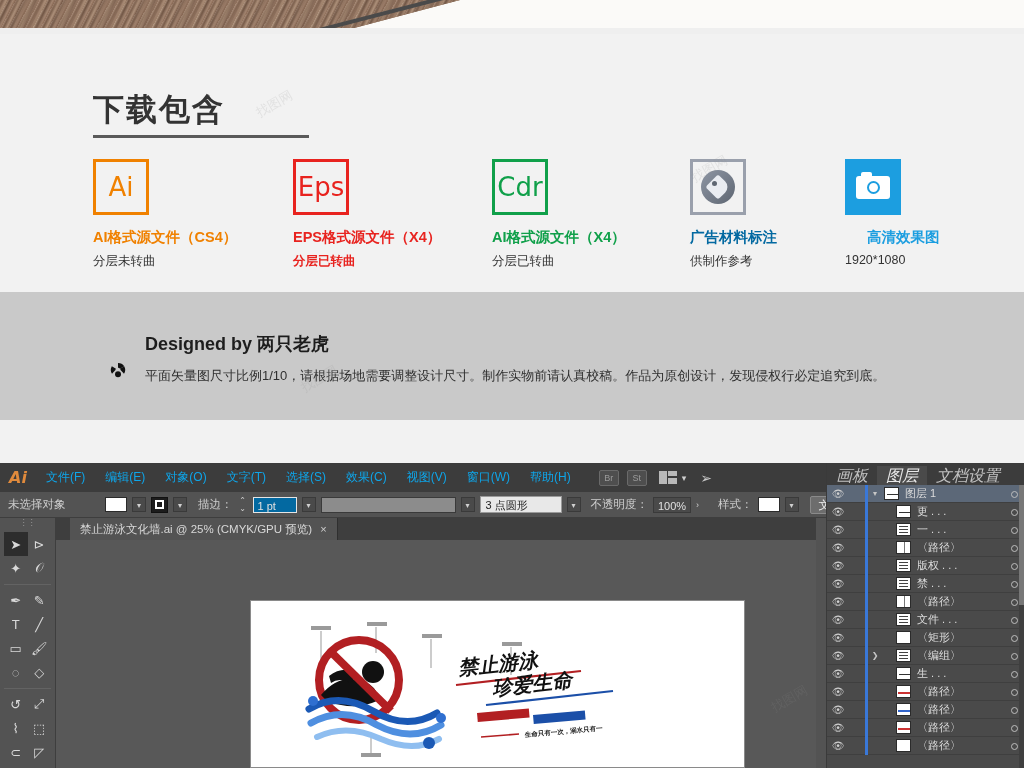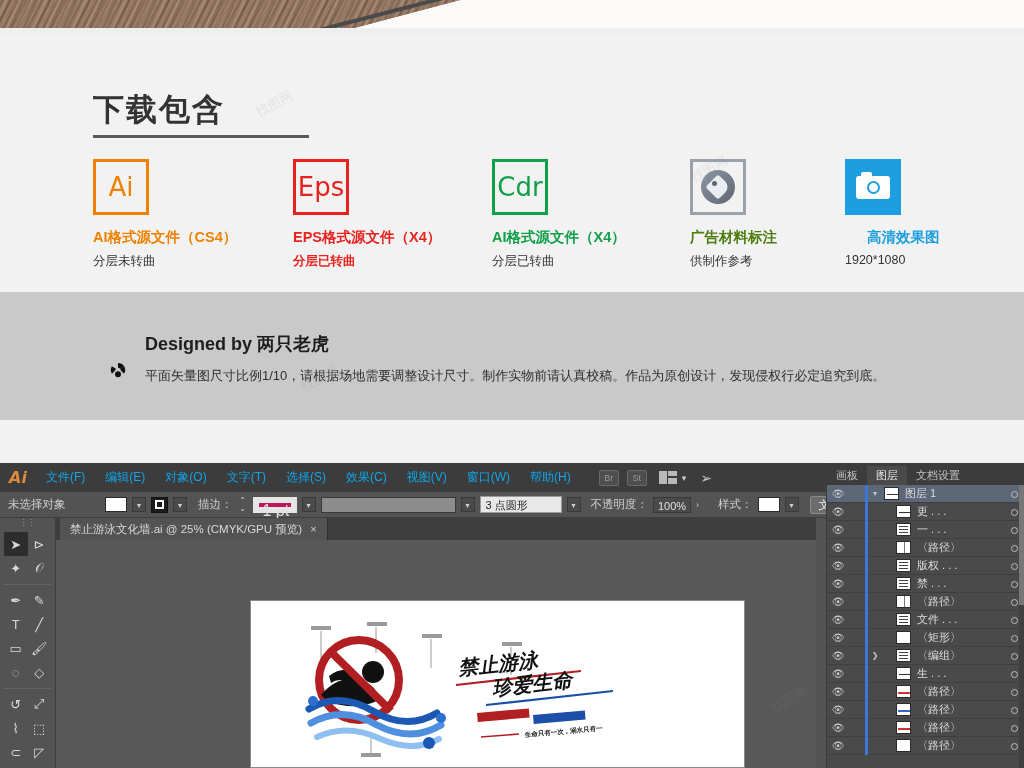--- a/index.html
+++ b/index.html
@@ -164,22 +164,22 @@
   }
   .ctl-label { color: #cfcfcf; font-size: 11.5px; white-space: nowrap; }
   .sw-white { width: 22px; height: 15px; background: #fff; border: 1px solid #2b2b2b; }
   .sw-dd { width: 14px; height: 15px; background: #4a4a4a; color: #d0d0d0;
            font-size: 8px; text-align: center; line-height: 15px; border: 1px solid #3a3a3a;}
   .sw-stroke { width: 17px; height: 16px; background: #1c1c1c; border: 1px solid #111;
                display:flex;align-items:center;justify-content:center;}
   .sw-stroke i { display:block; width:9px;height:9px;border:2px solid #fff; background:#1c1c1c;}
   .spin { width: 10px; color: #cfcfcf; font-size: 8px; line-height: 1; text-align:center; }
   .num-field {
-    width: 44px; height: 16px; background: #be185d; color: #e0e0e0;
-    font-size: 16px; padding-left: 4px; line-height: 16px; border: 6px solid #e5e5e5;
+    width: 44px; height: 16px; background: #0369a1; color: #e0e0e0;
+    font-size: 11px; padding-left: 4px; line-height: 16px; border: 1px solid #e5e5e5;
   }
   .wide-field {
     width: 135px; height: 16px; background: #8c8c8c; border: 1px solid #3a3a3a;
   }
   .brush-field {
     width: 82px; height: 17px; background: #e8e8e8; color: #222; border: 1px solid #9a9a9a;
     font-size: 11px; line-height: 17px; padding-left: 5px;
   }
   .opacity-field {
     width: 38px; height: 16px; background: #4a4a4a; color: #e0e0e0;
@@ -188,21 +188,21 @@
   .btn-gray {
     height: 18px; background: #6d6d6d; border: 1px solid #8a8a8a; color: #f0f0f0;
     font-size: 11.5px; padding: 0 8px; line-height: 17px; border-radius: 2px;
   }
 
   .ai-tabbar {
     position: absolute; left: 56px; top: 55px; width: 760px; height: 22px;
     background: #3e3e3e;
   }
   .doc-tab {
-    position: absolute; left: 4px; top: 0; height: 22px;
+    position: absolute; left: 14px; top: 0; height: 22px;
     background: #535353; color: #d8d8d8; font-size: 11.5px;
     padding: 0 10px; line-height: 22px; display: flex; align-items: center; gap: 8px;
     border-right: 1px solid #2f2f2f;
   }
   .tab-close { color: #cfcfcf; font-size: 11px; }
 
   .ai-toolbar {
     position: absolute; left: 0; top: 55px; width: 56px; height: 250px;
     background: #535353; border-right: 1px solid #3e3e3e;
   }
@@ -224,21 +224,21 @@
     background: #fff; border: 1px solid #8a8a8a;
   }
   .art-wrap { position: absolute; left: 30px; top: 12px; width: 420px; height: 150px; }
 
   .ai-rightpanel {
     position: absolute; left: 826px; top: 0; width: 198px; height: 305px;
     background: #4a4a4a; border-left: 1px solid #3a3a3a;
   }
   .rp-tabs { display: flex; height: 22px; background: #3c3c3c; padding-top: 3px; }
   .rp-tab {
-    padding: 0 9px; font-size: 11px; color: #c2c2c2; line-height: 19px;
+    padding: 0 9px; font-size: 16px; color: #c2c2c2; line-height: 19px; font-style: italic;
   }
   .rp-tab.active { background: #4a4a4a; color: #e8e8e8; }
   .layer-row {
     display: flex; align-items: center; height: 18px;
     border-bottom: 1px solid #3f3f3f; font-size: 11px; color: #dcdcdc;
   }
   .layer-row.sel { background: #5c6878; }
   .eye { width: 22px; text-align: center; font-size: 10px; color: #cfcfcf; }
   .lockcell { width: 16px; }
   .bluebar { width: 3px; height: 18px; background: #3a78d8; }
@@ -309,21 +309,21 @@
         <div class="fmt-sub">分层已转曲</div>
       </div>
 
       <div class="fmt" style="left:690px">
         <div class="fmt-box c-tag tag-icon-box">
           <div class="tag-circle">
             <div class="tag-shape"></div>
             <div class="tag-dot"></div>
           </div>
         </div>
-        <div class="fmt-name c-tag" style="border: 0px; color: #4d7c0f;">广告材料标注</div>
+        <div class="fmt-name c-tag" style="border: 0px; color: #0369a1;">广告材料标注</div>
         <div class="fmt-sub">供制作参考</div>
       </div>
 
       <div class="fmt" style="left:845px">
         <div class="cam-fill">
           <div class="cam-body">
             <div class="cam-hump"></div>
             <div class="cam-lens"></div>
           </div>
         </div>

